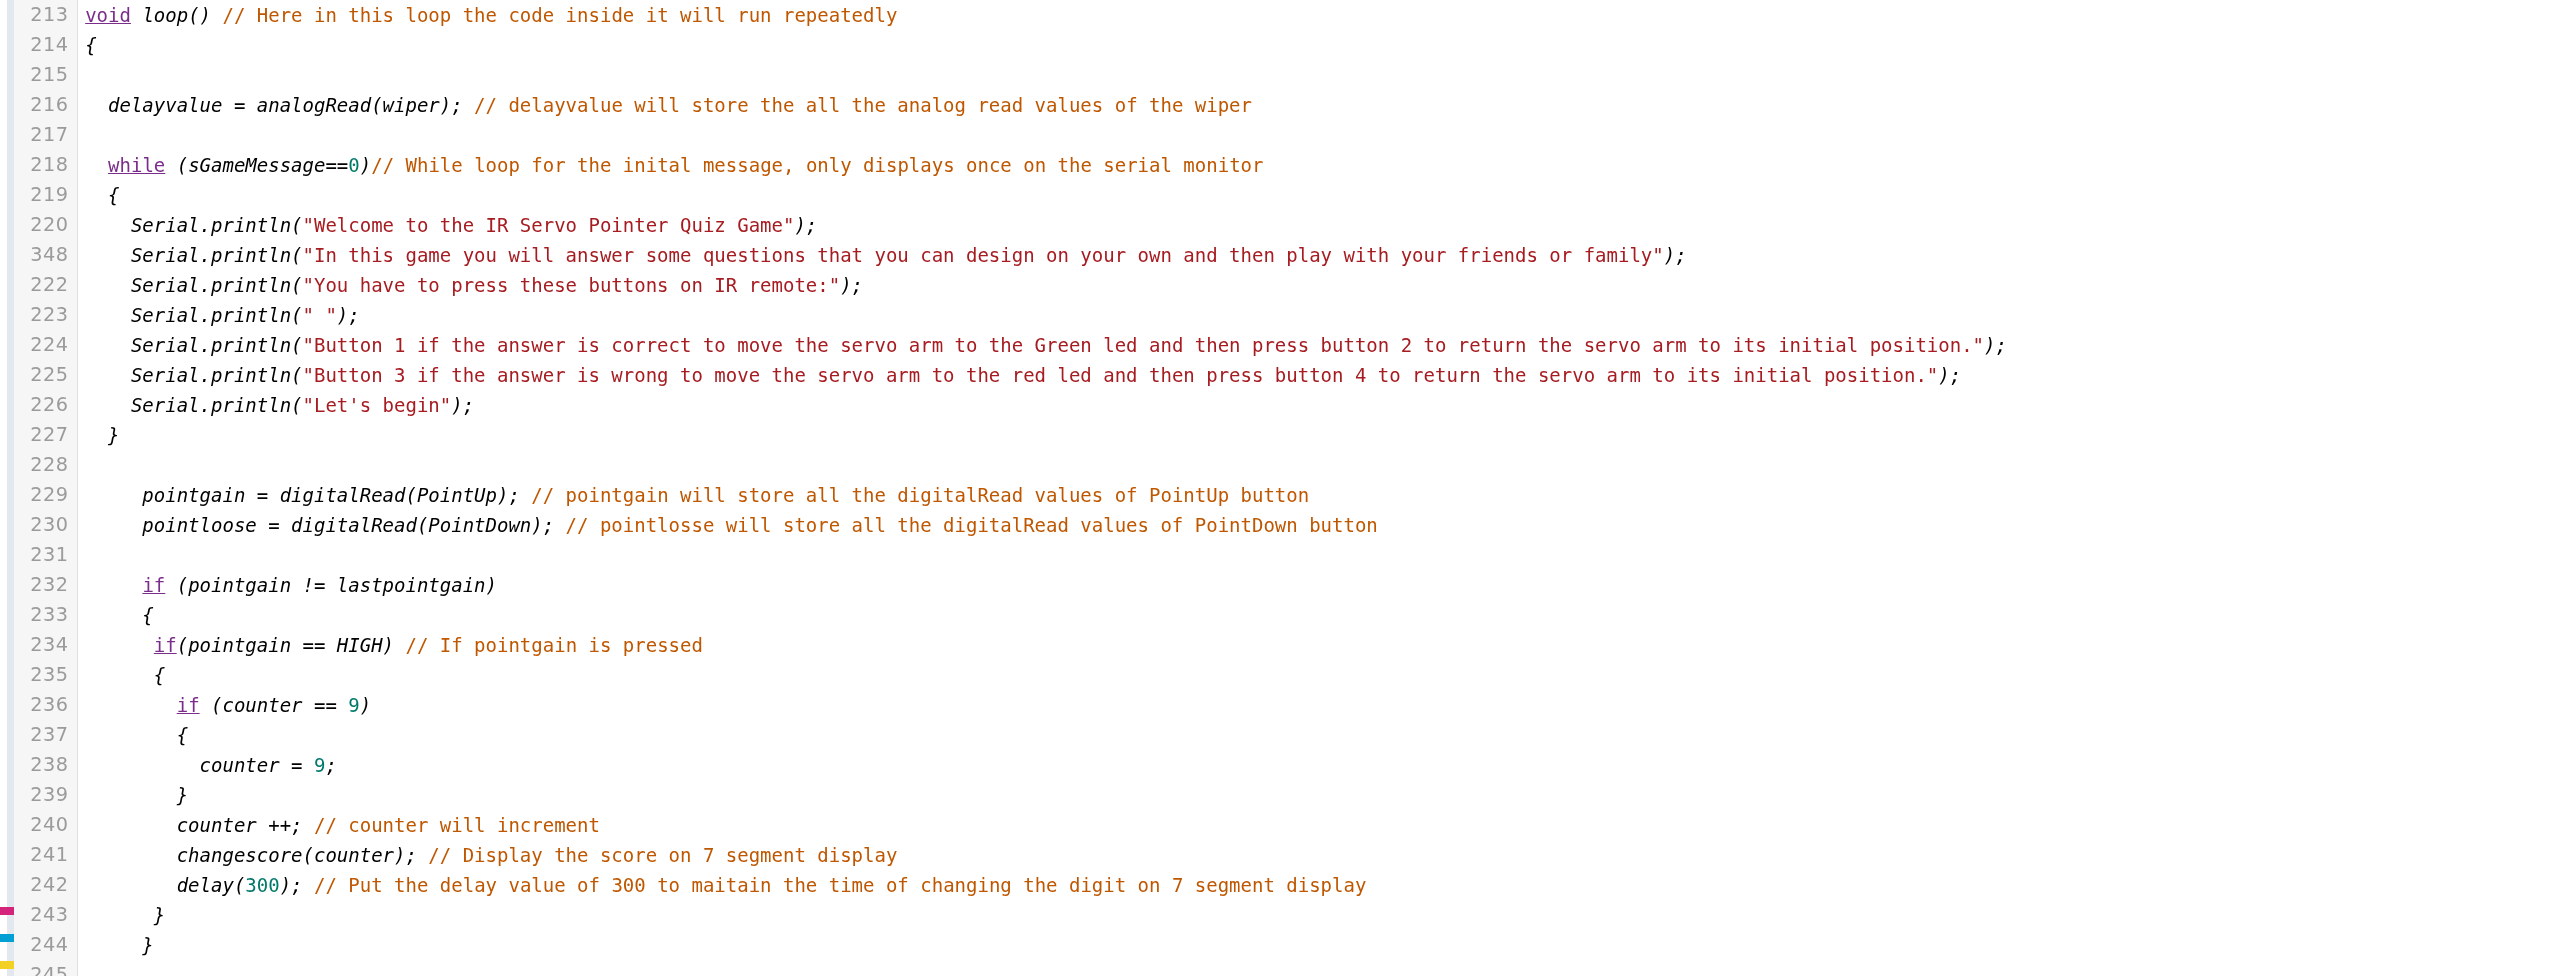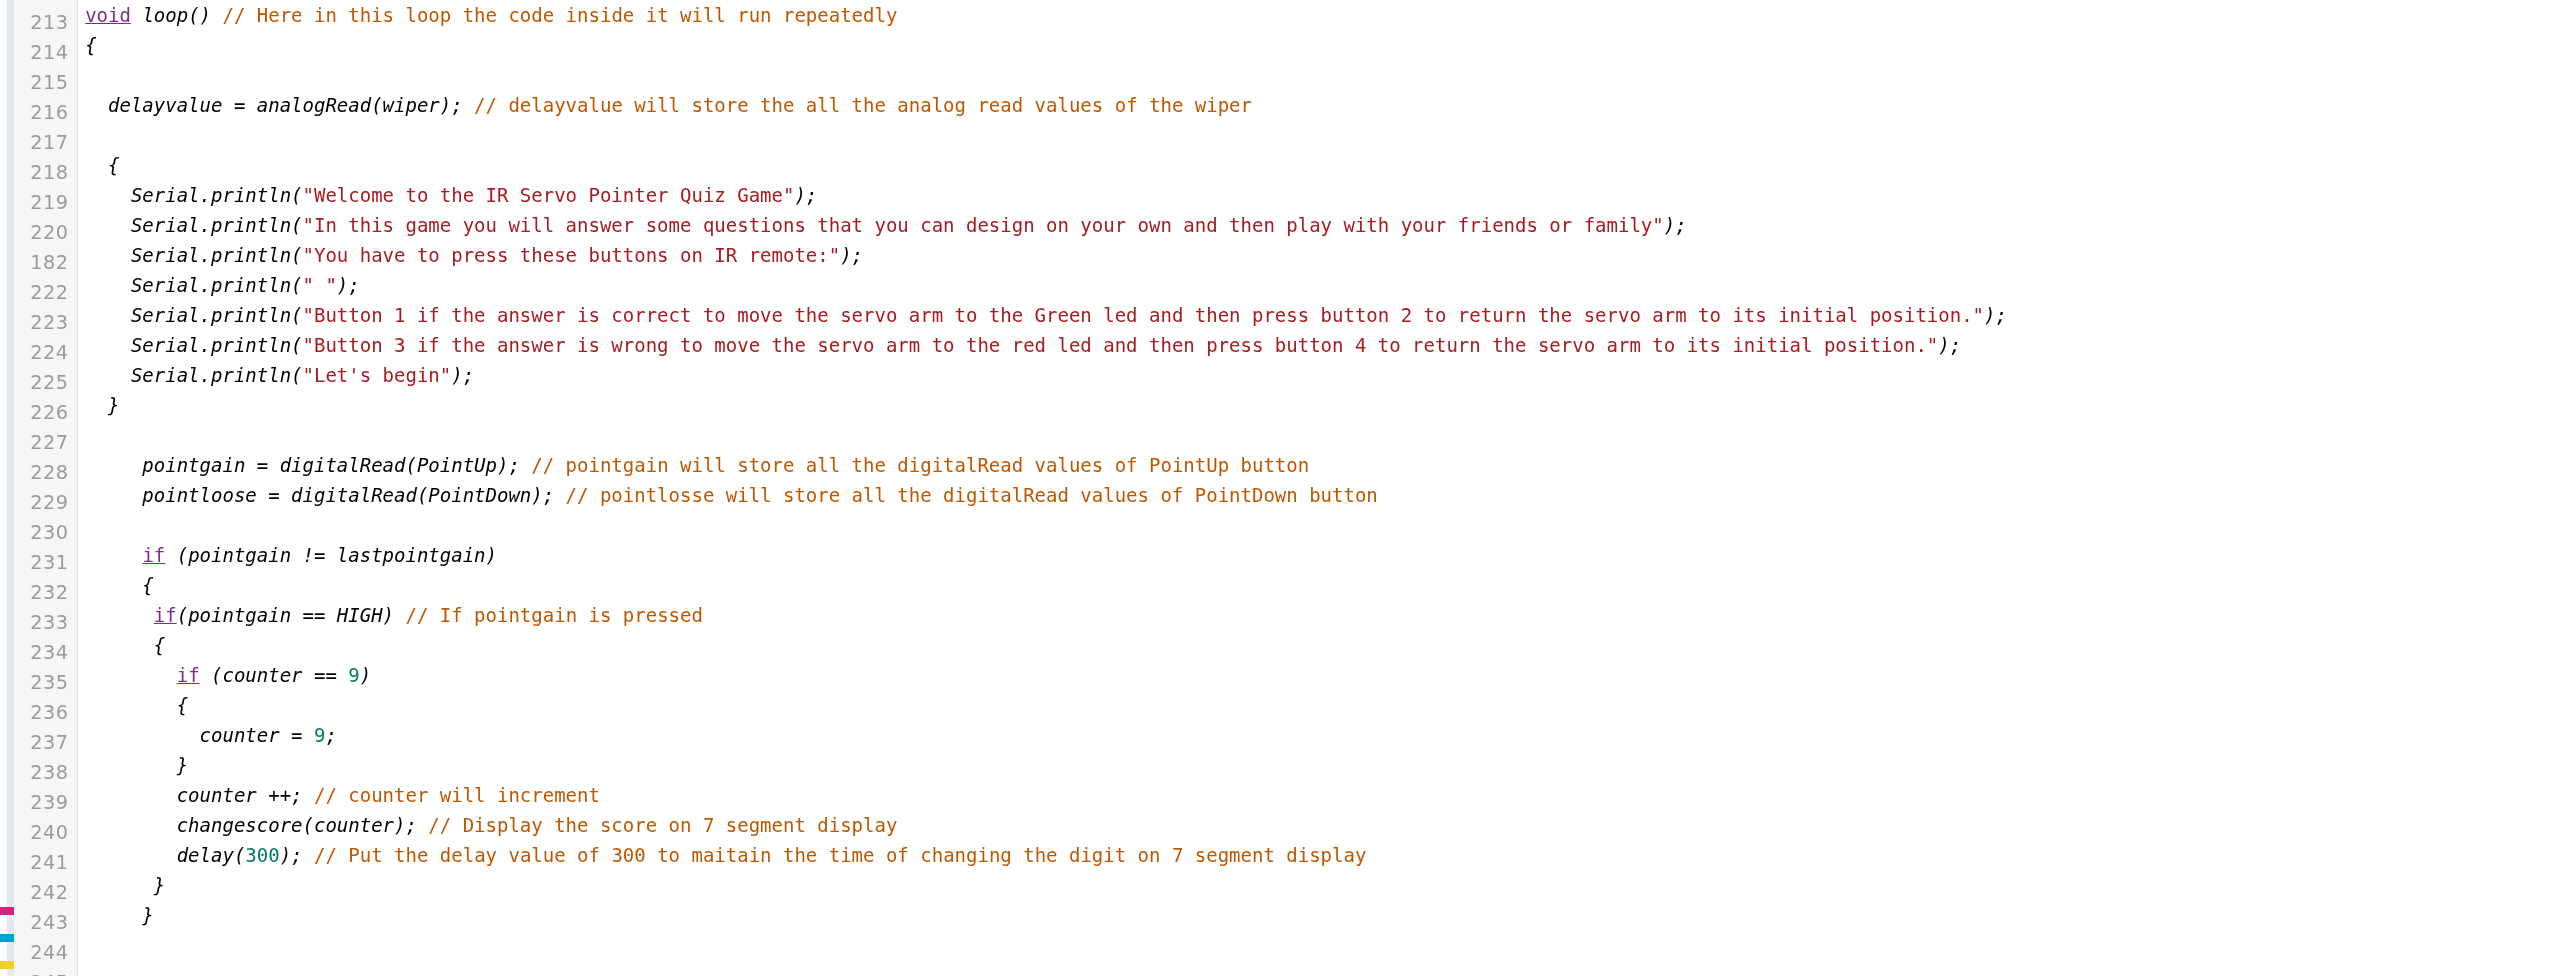--- a/index.html
+++ b/index.html
@@ -50,21 +50,21 @@
   }
 
   
   .gutter {
     width: 64px;
     flex: 0 0 64px;
     height: 976px;
     background: #f6f6f6;
     border-right: 1.8px solid #e0e0e0;
     box-sizing: border-box;
-    padding-top: 8px;
+    padding-top: 0px;
     position: relative;
   }
   .lineno {
     height: 30px;
     line-height: 30px;
     text-align: right;
     padding-right: 8.3px;
     box-sizing: border-box;
     color: #9b9b9b;
     font-size: 19.3px;
@@ -114,21 +114,21 @@
 
   <div class="gutter" id="gutter">
       <div class="lineno">213</div>
       <div class="lineno">214</div>
       <div class="lineno">215</div>
       <div class="lineno">216</div>
       <div class="lineno">217</div>
       <div class="lineno">218</div>
       <div class="lineno">219</div>
       <div class="lineno">220</div>
-      <div class="lineno">182</div>
+      <div class="lineno">348</div>
       <div class="lineno">222</div>
       <div class="lineno">223</div>
       <div class="lineno">224</div>
       <div class="lineno">225</div>
       <div class="lineno">226</div>
       <div class="lineno">227</div>
       <div class="lineno">228</div>
       <div class="lineno">229</div>
       <div class="lineno">230</div>
       <div class="lineno">231</div>
@@ -147,20 +147,21 @@
       <div class="lineno">244</div>
       <div class="lineno">245</div>
     </div>
 
   <div class="code-area" id="code-area">
       <div class="code-line"><span class="tok-kw">void</span><span class="tok-plain"> loop() </span><span class="tok-comment">// Here in this loop the code inside it will run repeatedly</span></div>
       <div class="code-line"><span class="tok-plain">{</span></div>
       <div class="code-line"><span class="tok-plain"></span></div>
       <div class="code-line"><span class="tok-plain">  delayvalue = analogRead(wiper); </span><span class="tok-comment">// delayvalue will store the all the analog read values of the wiper</span></div>
       <div class="code-line"><span class="tok-plain"></span></div>
+      <div class="code-line"><span class="tok-plain">  </span><span class="tok-kw">while</span><span class="tok-plain"> (sGameMessage==</span><span class="tok-number">0</span><span class="tok-plain">)</span><span class="tok-comment">// While loop for the inital message, only displays once on the serial monitor</span></div>
       <div class="code-line"><span class="tok-plain">  {</span></div>
       <div class="code-line"><span class="tok-plain">    Serial.println(</span><span class="tok-string">"Welcome to the IR Servo Pointer Quiz Game"</span><span class="tok-plain">);</span></div>
       <div class="code-line"><span class="tok-plain">    Serial.println(</span><span class="tok-string">"In this game you will answer some questions that you can design on your own and then play with your friends or family"</span><span class="tok-plain">);</span></div>
       <div class="code-line"><span class="tok-plain">    Serial.println(</span><span class="tok-string">"You have to press these buttons on IR remote:"</span><span class="tok-plain">);</span></div>
       <div class="code-line"><span class="tok-plain">    Serial.println(</span><span class="tok-string">" "</span><span class="tok-plain">);</span></div>
       <div class="code-line"><span class="tok-plain">    Serial.println(</span><span class="tok-string">"Button 1 if the answer is correct to move the servo arm to the Green led and then press button 2 to return the servo arm to its initial position."</span><span class="tok-plain">);</span></div>
       <div class="code-line"><span class="tok-plain">    Serial.println(</span><span class="tok-string">"Button 3 if the answer is wrong to move the servo arm to the red led and then press button 4 to return the servo arm to its initial position."</span><span class="tok-plain">);</span></div>
       <div class="code-line"><span class="tok-plain">    Serial.println(</span><span class="tok-string">"Let's begin"</span><span class="tok-plain">);</span></div>
       <div class="code-line"><span class="tok-plain">  }</span></div>
       <div class="code-line"><span class="tok-plain"></span></div>

